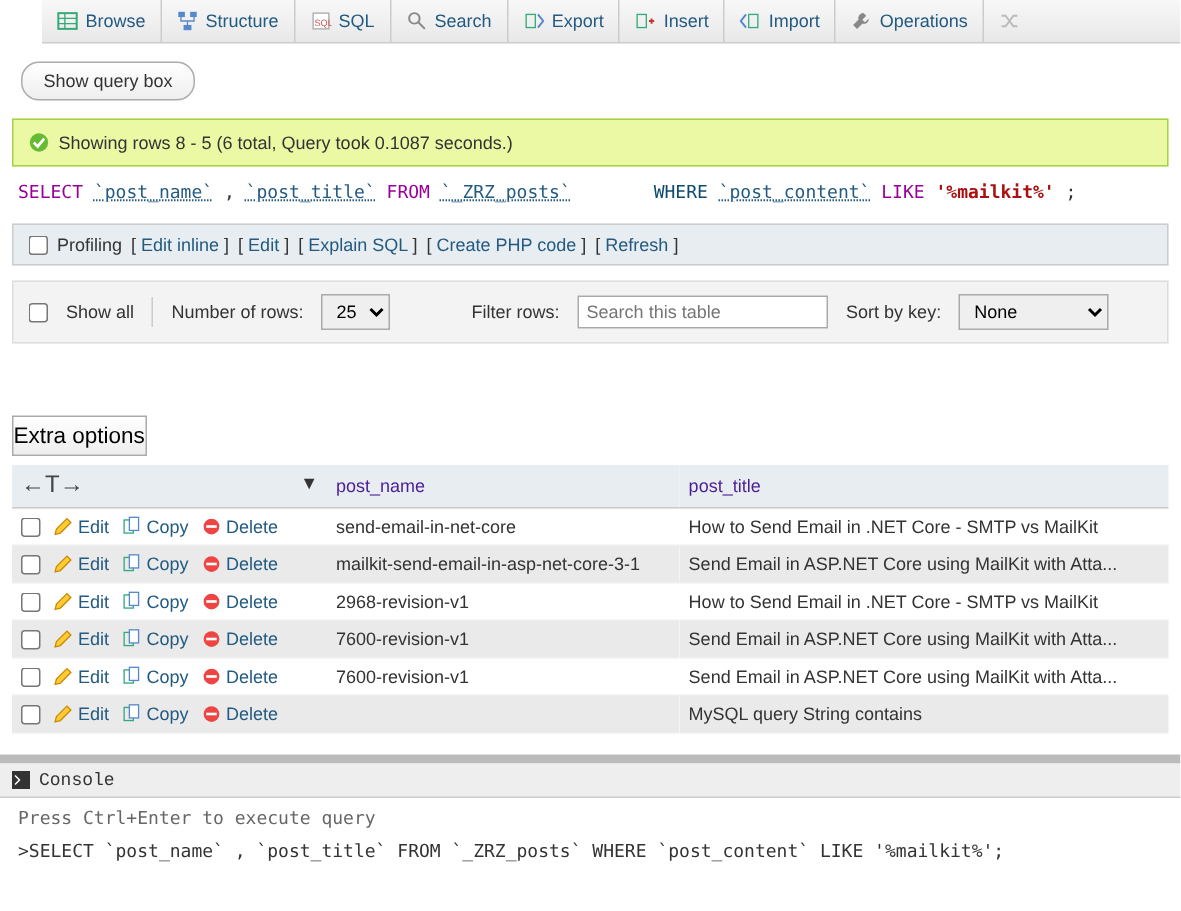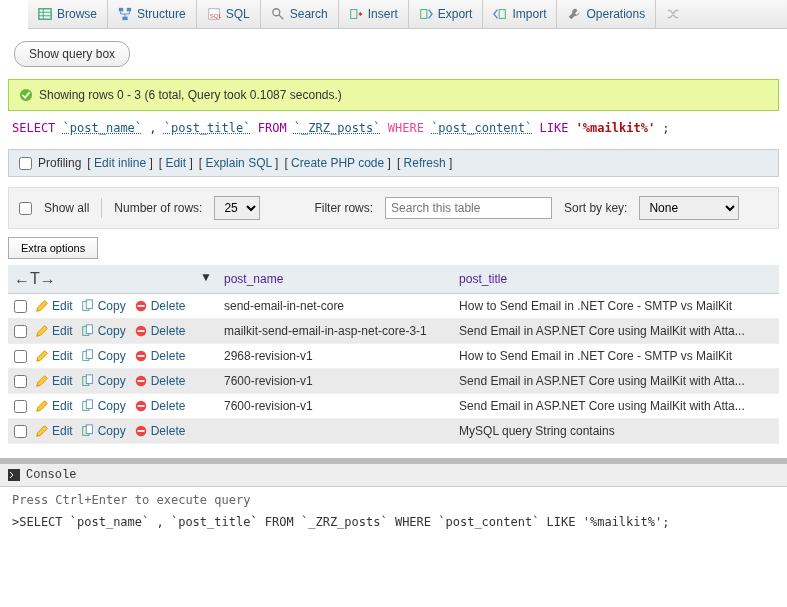--- a/index.html
+++ b/index.html
@@ -7,32 +7,32 @@
 .tabs { display: flex; background: linear-gradient(#f8f8f8,#e8e8e8); border-bottom: 1px solid #ccc; margin-left: 28px; }
 .tab { display: flex; align-items: center; gap: 5px; padding: 7px 10px; border-right: 1px solid #ccc; cursor: pointer; color: #235a81; font-size: 12px; }
 .tab svg { width: 14px; height: 14px; }
 .querybox-row { padding: 12px 14px; }
 .btn-pill { background: linear-gradient(#fff,#eee); border: 1px solid #aaa; border-radius: 12px; padding: 5px 14px; cursor: pointer; font-size: 12px; color: #333; }
 .success { background: #ebf8a4; border: 1px solid #a2d246; padding: 8px 10px; margin: 0 8px; display: flex; align-items: center; gap: 6px; }
 .success svg { width: 14px; height: 14px; }
 .sql { font-family: Menlo, Consolas, monospace; font-size: 12px; padding: 10px 12px; color: #333; }
 .kw-select { color: #909; }
 .kw-from { color: #909; }
-.kw-where { color: #ec4899; }
+.kw-where { color: #0c4a6e; margin-left: 48px; }
 .kw-like { color: #909; }
 .col { color: #235a81; text-decoration: underline dotted; }
 .tbl { color: #235a81; text-decoration: underline dotted; }
 .str { color: #a11; font-weight: bold; }
 .opsbar { background: #e8edf1; border: 1px solid #ccc; padding: 6px 10px; margin: 4px 8px 0; display: flex; align-items: center; gap: 6px; font-size: 12px; }
 .opsbar a { color: #235a81; text-decoration: none; }
 .ctrlbar { background: #f3f3f3; padding: 8px 10px; margin: 10px 8px 8px; display: flex; align-items: center; gap: 12px; border: 1px solid #ddd; }
 .ctrlbar select, .ctrlbar input[type=text] { border: 1px solid #aaa; padding: 3px 5px; font-size: 12px; }
 .divider { width: 1px; height: 20px; background: #ccc; }
 .extra { margin: 6px 8px; }
-.extra button { background: linear-gradient(#fff,#eee); border: 1px solid #aaa; padding: 4px 12px; font-size: 11px; cursor: pointer; }
+.extra button { background: linear-gradient(#fff,#eee); border: 1px solid #aaa; padding: 4px 0; font-size: 15px; cursor: pointer; margin-top: 40px; }
 table.data { width: calc(100% - 16px); margin: 4px 8px; border-collapse: collapse; }
 table.data th { background: #e8edf1; border-bottom: 1px solid #ccc; padding: 5px 6px; text-align: left; color: #4c1d95; font-weight: normal; }
 table.data th.sortctl { width: 210px; color: #555; }
 table.data td { padding: 5px 6px; border-bottom: 1px solid #eee; white-space: nowrap; overflow: hidden; text-overflow: ellipsis; }
 table.data tr:nth-child(even) td { background: #eaeaea; }
 .actions { display: flex; align-items: center; gap: 8px; }
 .actions a { color: #235a81; text-decoration: none; display: inline-flex; align-items: center; gap: 3px; }
 .actions svg { width: 14px; height: 14px; }
 .console { border-top: 6px solid #bbb; margin-top: 14px; }
 .console-head { background: #eee; border-bottom: 1px solid #ccc; padding: 4px 8px; display: flex; align-items: center; gap: 6px; font-size: 12px; font-family: Liberation Mono, monospace; }
@@ -75,30 +75,30 @@
   <div class="tab">
     <svg viewBox="0 0 16 16">
         <circle cx="6" cy="6" r="4" fill="none" stroke="#888" stroke-width="1.5"></circle>
         <line x1="9" y1="9" x2="14" y2="14" stroke="#888" stroke-width="1.5"></line>
       </svg>
     <span>Search</span>
   </div>
   <div class="tab">
     <svg viewBox="0 0 16 16">
         <rect x="2" y="3" width="7" height="10" fill="none" stroke="#3a7"></rect>
+        <path d="M11 3 L15 8 L11 13" fill="none" stroke="#58c" stroke-width="1.5"></path>
+      </svg>
+    <span>Export</span>
+  </div>
+  <div class="tab">
+    <svg viewBox="0 0 16 16">
+        <rect x="2" y="3" width="7" height="10" fill="none" stroke="#3a7"></rect>
         <path d="M11 8 H15 M13 6 V10" stroke="#c33" stroke-width="1.5"></path>
       </svg>
     <span>Insert</span>
-  </div>
-  <div class="tab">
-    <svg viewBox="0 0 16 16">
-        <rect x="2" y="3" width="7" height="10" fill="none" stroke="#3a7"></rect>
-        <path d="M11 3 L15 8 L11 13" fill="none" stroke="#58c" stroke-width="1.5"></path>
-      </svg>
-    <span>Export</span>
   </div>
   <div class="tab">
     <svg viewBox="0 0 16 16">
         <rect x="7" y="3" width="7" height="10" fill="none" stroke="#3a7"></rect>
         <path d="M5 3 L1 8 L5 13" fill="none" stroke="#58c" stroke-width="1.5"></path>
       </svg>
     <span>Import</span>
   </div>
   <div class="tab">
     <svg viewBox="0 0 16 16">
@@ -115,21 +115,21 @@
 
 <div class="querybox-row">
   <button class="btn-pill">Show query box</button>
 </div>
 
 <div class="success">
   <svg viewBox="0 0 16 16">
       <circle cx="8" cy="8" r="7" fill="#6b3"></circle>
       <path d="M4 8l3 3 5-6" fill="none" stroke="#fff" stroke-width="2"></path>
     </svg>
-  <span>Showing rows 0 - 3 (6 total, Query took 0.1087 seconds.)</span>
+  <span>Showing rows 8 - 5 (6 total, Query took 0.1087 seconds.)</span>
 </div>
 
 <div class="sql">
   <span class="kw-select">SELECT</span>
   <span> </span>
   <span class="col">`post_name`</span>
   <span> , </span>
   <span class="col">`post_title`</span>
   <span class="kw-from"> FROM </span>
   <span class="tbl">`_ZRZ_posts`</span>

